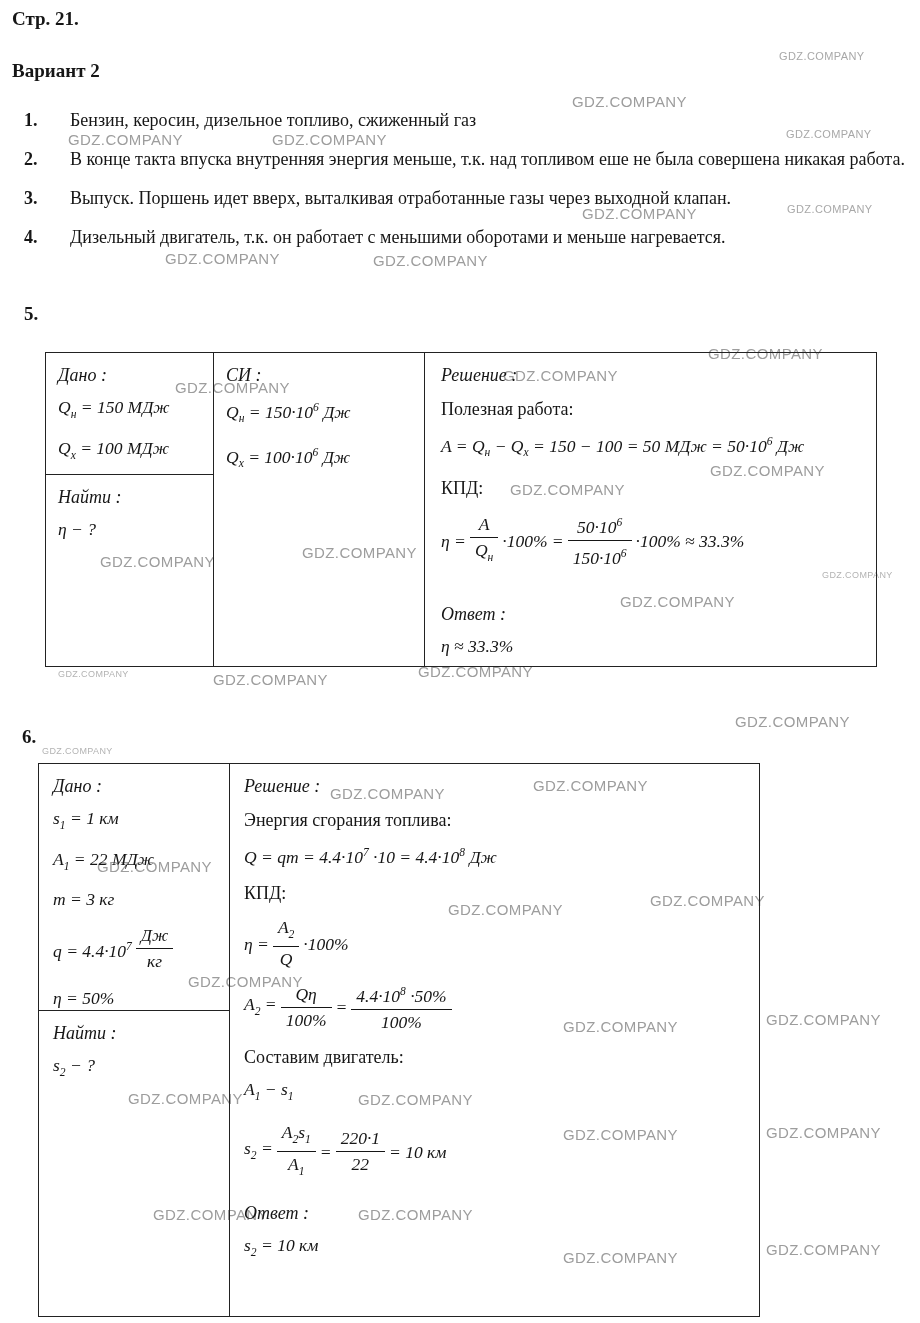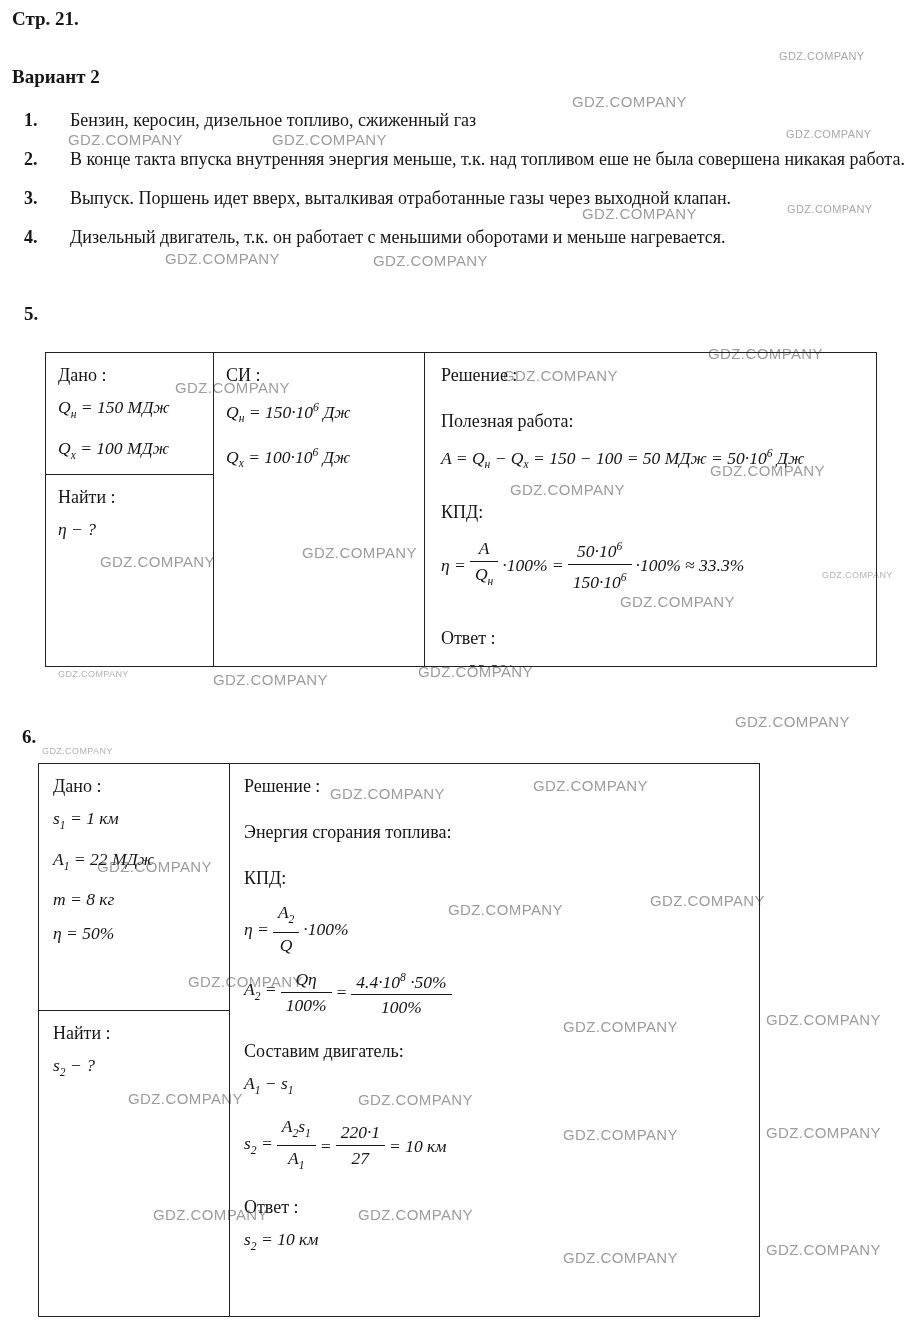--- a/index.html
+++ b/index.html
@@ -5,21 +5,21 @@
   html,body{margin:0;padding:0}
   body{width:920px;height:1323px;background:#ffffff;font-family:"Liberation Serif",serif;color:#161616;position:relative;overflow:hidden}
   .page{position:absolute;inset:0}
 
   
   .wm{position:absolute;font-family:"Liberation Sans",sans-serif;color:#9d9d9d;font-size:15px;letter-spacing:.4px;white-space:nowrap;z-index:0}
   .wm.sm{font-size:11px;color:#a8a8a8}
   .wm.xs{font-size:9px;color:#b3b3b3}
   .hdr{position:absolute;left:12px;font-size:19px;font-weight:bold;z-index:1}
   .hdr.page-lbl{top:8px}
-  .hdr.variant{top:66px}
+  .hdr.variant{top:60px}
 
   .items{position:absolute;left:12px;top:101px;width:898px;z-index:1;font-size:18px}
   .item{display:flex;line-height:39px}
   .item .num{font-weight:bold;width:46px;padding-left:12px;flex:none}
   .item .txt{flex:1;padding-right:2px}
   .item.justify .txt{text-align:justify}
 
   .pnum{position:absolute;font-size:19px;font-weight:bold;z-index:1}
   .p5num{left:24px;top:303px}
   .p6num{left:22px;top:726px}
@@ -33,22 +33,22 @@
   .t5 .c1 .given{height:107px;border-bottom:1.5px solid #222;padding:7px 12px}
   .t5 .c1 .find{padding:7px 12px;flex:1}
   .t5 .c2{width:186px;border-right:1.5px solid #222;padding:7px 12px}
   .t5 .c3{flex:1;padding:7px 16px}
 
   .t6 .c1{width:190px;border-right:1.5px solid #222;display:flex;flex-direction:column}
   .t6 .c1 .given{height:232px;border-bottom:1.5px solid #222;padding:7px 14px}
   .t6 .c1 .find{padding:7px 14px;flex:1}
   .t6 .c2{flex:1;padding:7px 14px}
 
-  .lbl{line-height:30px}
-  .stp{line-height:30px;margin-top:16px}
+  .lbl{font-style:italic;line-height:30px}
+  .stp{line-height:30px;margin-top:4px}
   .frm{font-style:italic;font-size:17.5px;line-height:34px;white-space:nowrap}
   .frm sub,.frm sup{font-size:66%}
   .eq{display:flex;align-items:center;margin:7px 0;white-space:nowrap}
   .eq > span{white-space:nowrap}
   .frac{display:inline-block;text-align:center;vertical-align:middle;margin:0 4px}
   .frac .fn{display:block;border-bottom:1.2px solid #161616;padding:0 5px;line-height:25px}
   .frac .fd{display:block;padding:0 5px;line-height:25px}
   .ans5{margin-top:28px}
   .ans6{margin-top:14px}
 </style>
@@ -164,31 +164,39 @@
   </div>
 
   <div class="pnum p6num">6.</div>
 
   <div class="tbl t6">
     <div class="col c1">
       <div class="given">
         <div class="lbl">Дано :</div>
         <div class="frm">s<sub>1</sub> = 1 км</div>
         <div class="frm">A<sub>1</sub> = 22 МДж</div>
-        <div class="frm">m = 8 кг</div>
+        <div class="frm">m = 3 кг</div>
+        <div class="frm eq">
+          <span>q = 4.4·10<sup>7</sup> </span>
+          <span class="frac">
+              <span class="fn">Дж</span>
+              <span class="fd">кг</span>
+            </span>
+        </div>
         <div class="frm">η = 50%</div>
       </div>
       <div class="find">
         <div class="lbl">Найти :</div>
         <div class="frm">s<sub>2</sub> − ?</div>
       </div>
     </div>
     <div class="col c2">
       <div class="lbl">Решение :</div>
       <div class="stp">Энергия сгорания топлива:</div>
+      <div class="frm">Q = qm = 4.4·10<sup>7</sup> ·10 = 4.4·10<sup>8</sup> Дж</div>
       <div class="stp">КПД:</div>
       <div class="frm eq">
         <span>η = </span>
         <span class="frac">
             <span class="fn">A<sub>2</sub></span>
             <span class="fd">Q</span>
           </span>
         <span>·100%</span>
       </div>
       <div class="frm eq">
@@ -207,21 +215,21 @@
       <div class="frm">A<sub>1</sub> − s<sub>1</sub></div>
       <div class="frm eq">
         <span>s<sub>2</sub> = </span>
         <span class="frac">
             <span class="fn">A<sub>2</sub>s<sub>1</sub></span>
             <span class="fd">A<sub>1</sub></span>
           </span>
         <span> = </span>
         <span class="frac">
             <span class="fn">220·1</span>
-            <span class="fd">27</span>
+            <span class="fd">22</span>
           </span>
         <span> = 10 км</span>
       </div>
       <div class="ans6">
         <div class="lbl">Ответ :</div>
         <div class="frm">s<sub>2</sub> = 10 км</div>
       </div>
     </div>
   </div>
 

